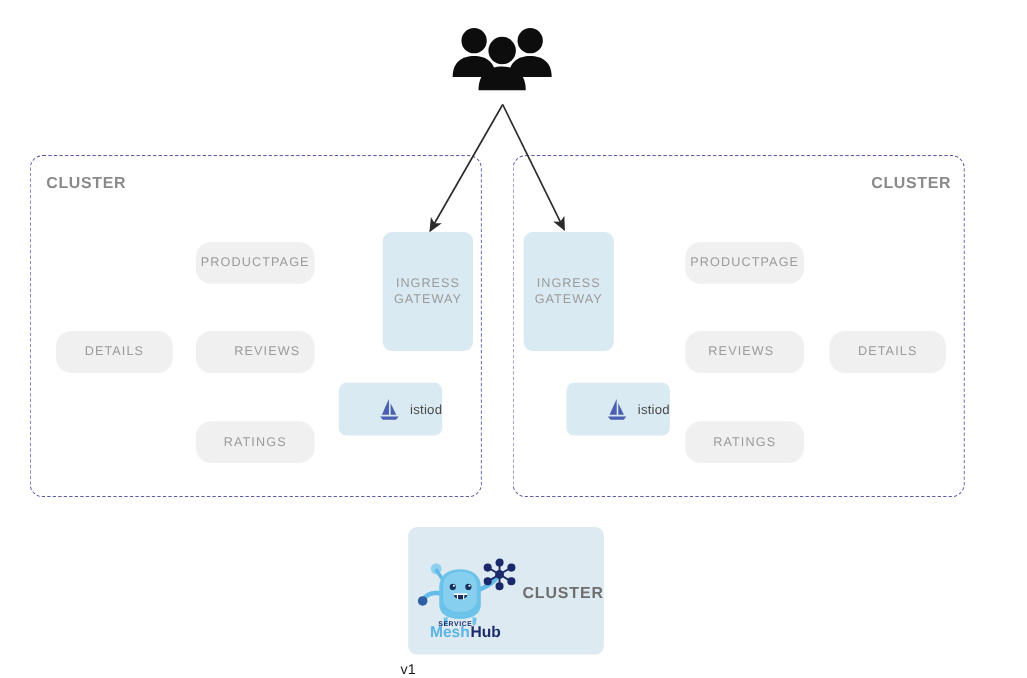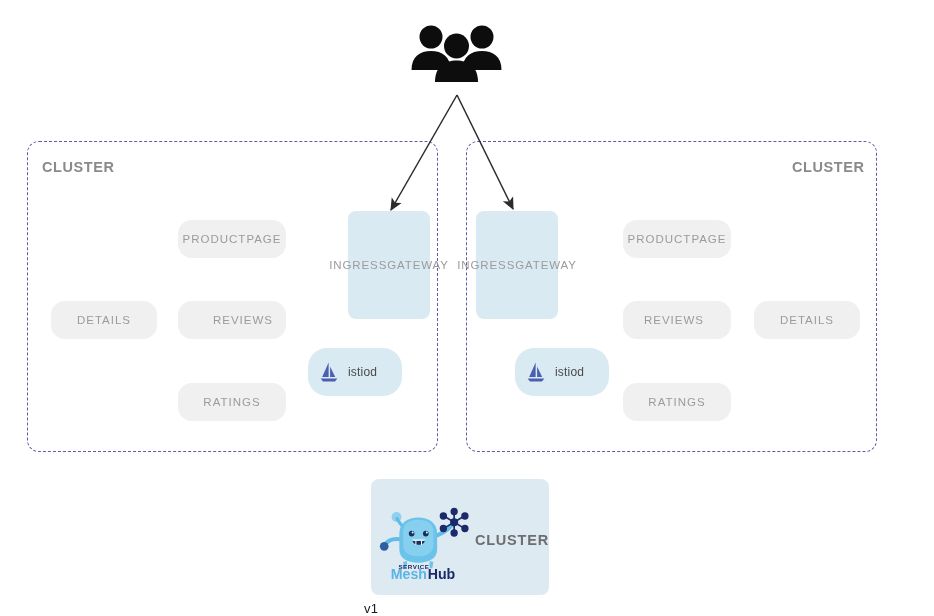--- a/index.html
+++ b/index.html
@@ -70,29 +70,30 @@
   }
   .svc-label {
     font-size: 11.5px;
     letter-spacing: 1.0px;
     color: #9b9b9b;
     white-space: nowrap;
   }
   .gw-box {
     background: #daeaf2;
     border-radius: 8px;
+    flex-direction: column;
     line-height: 1.25;
   }
   .gw-box .svc-label { letter-spacing: 0.9px; }
 
   
   .istiod-box {
     background: #daeaf2;
-    border-radius: 19px;
-    justify-content: flex-start;
+    border-radius: 7px;
+    justify-content: flex-end;
     padding-left: 11px;
     gap: 9px;
   }
   .istiod-label {
     font-size: 12px;
     color: #4a4a4a;
     letter-spacing: 0.2px;
   }
   .boat-icon { width: 20px; height: 22px; flex: 0 0 auto; }
 

